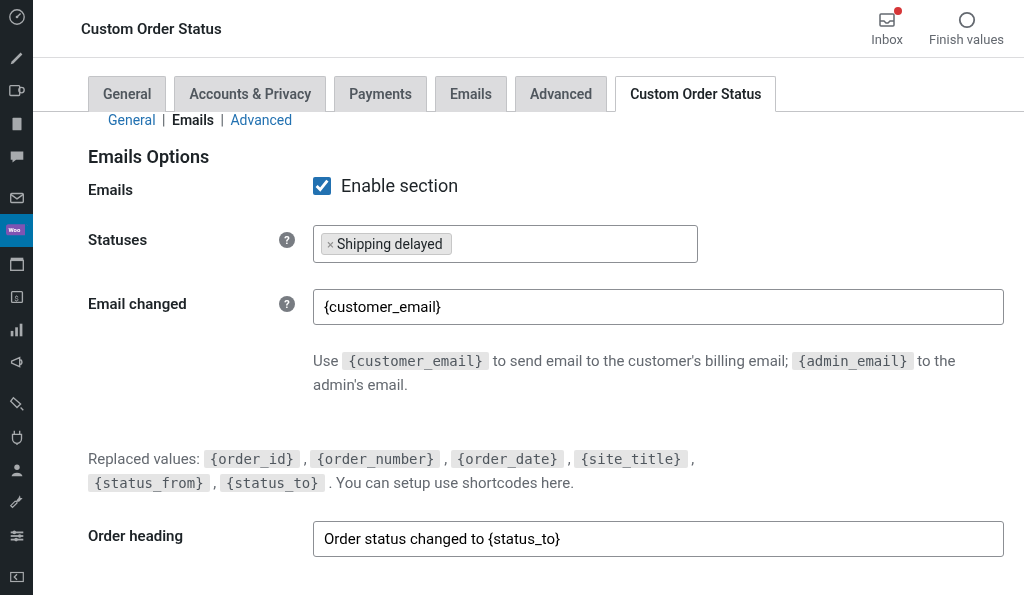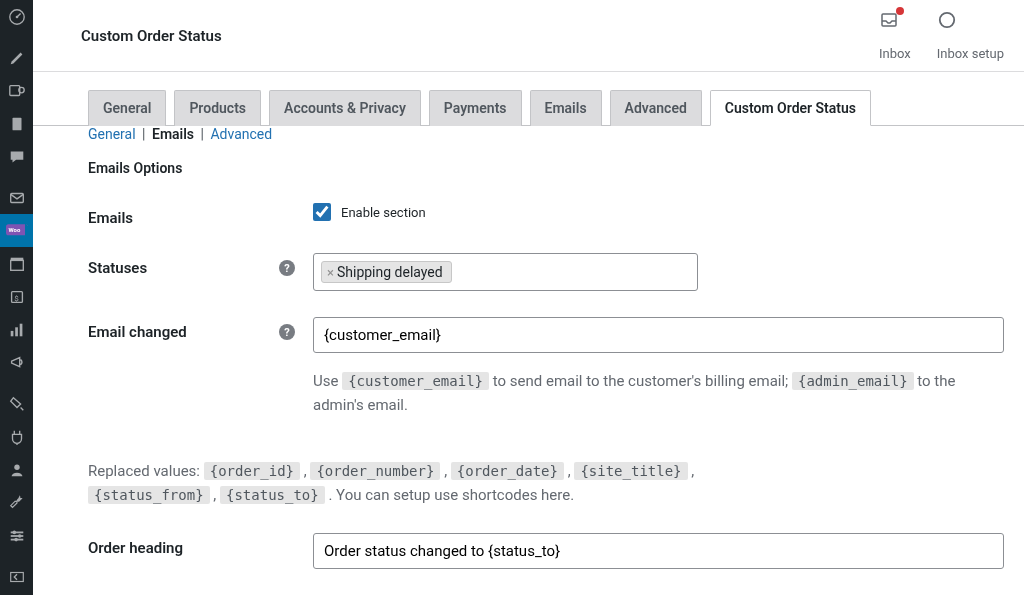--- a/index.html
+++ b/index.html
@@ -6,44 +6,44 @@
 body { font-family: -apple-system, BlinkMacSystemFont, "Segoe UI", Roboto, sans-serif; font-size: 14px; color: #1d2327; background: #fff; }
 .admin-sidebar { position: fixed; left: 0; top: 0; width: 33px; height: 100%; background: #1d2327; display: flex; flex-direction: column; z-index: 100; }
 .admin-sidebar .menu-item { width: 33px; height: 33px; display: flex; align-items: center; justify-content: center; color: #a7aaad; cursor: pointer; position: relative; }
 .admin-sidebar .menu-item.active { background: #0073aa; color: #fff; }
 .admin-sidebar .menu-item.active::after { content: ""; position: absolute; right: -8px; top: 50%; transform: translateY(-50%); border: 8px solid transparent; border-left-color: #0073aa; }
 .admin-sidebar .spacer { height: 8px; }
 .main-area { margin-left: 33px; }
 .top-bar { display: flex; align-items: center; justify-content: space-between; padding: 10px 20px; border-bottom: 1px solid #dcdcde; }
 .page-title { font-size: 15px; font-weight: 600; margin-left: 28px; }
 .top-actions { display: flex; gap: 26px; }
-.top-action { display: flex; flex-direction: column; gap: 16px; cursor: pointer; color: #646970; position: relative; font-size: 13px; }
+.top-action { display: flex; flex-direction: column; align-items: center; gap: 2px; cursor: pointer; color: #646970; position: relative; font-size: 13px; }
 .top-action .icon-wrap { width: 20px; height: 20px; position: relative; display: flex; align-items: center; justify-content: center; }
 .top-action .dot { position: absolute; top: -3px; right: -5px; width: 8px; height: 8px; background: #d63638; border-radius: 50%; }
 .tabs-row { display: flex; gap: 8px; padding: 18px 20px 0 55px; border-bottom: 1px solid #c3c4c7; }
 .tab { padding: 9px 14px; background: #dcdcde; border: 1px solid #c3c4c7; border-bottom: none; cursor: pointer; color: #50575e; font-weight: 600; font-size: 14px; border-radius: 2px 2px 0 0; margin-bottom: -1px; }
 .tab.active { background: #fff; border-bottom: 1px solid #fff; color: #1d2327; }
-.sub-nav { padding: 0 20px 12px 55px; font-size: 14px; }
+.sub-nav { padding: 0 20px 12px 55px; font-size: 14px; margin-left: 20px; }
 .sub-nav a { color: #2271b1; text-decoration: none; }
 .sub-nav .current { font-weight: 600; color: #1d2327; }
 .sub-nav .sep { color: #50575e; margin: 0 3px; }
 .content { padding: 6px 20px 20px 55px; }
-.section-heading { font-size: 14px; font-weight: 600; margin-bottom: 27px; }
+.section-heading { font-size: 18px; font-weight: 600; margin-bottom: 8px; }
 .form-row { display: flex; margin-bottom: 26px; }
 .form-label-col { width: 225px; padding-top: 6px; font-weight: 600; font-size: 15px; position: relative; }
 .help-icon { position: absolute; right: 18px; top: 7px; width: 16px; height: 16px; border-radius: 50%; background: #787c82; color: #fff; display: flex; align-items: center; justify-content: center; font-size: 11px; font-weight: bold; cursor: help; }
 .form-input-col { flex: 1; max-width: 720px; }
 .checkbox-row { display: flex; align-items: center; gap: 10px; }
 .checkbox-row input[type="checkbox"] { width: 18px; height: 18px; accent-color: #2271b1; cursor: pointer; }
-.checkbox-row label { font-size: 13px; }
+.checkbox-row label { font-size: 18px; }
 .token-input { border: 1px solid #8c8f94; border-radius: 3px; padding: 7px; min-height: 38px; display: flex; align-items: center; width: 385px; cursor: text; }
 .token { display: inline-flex; align-items: center; background: #e5e5e5; border: 1px solid #c7c7c7; border-radius: 3px; padding: 2px 8px 2px 5px; font-size: 14px; gap: 3px; }
 .token-remove { color: #909090; cursor: pointer; font-size: 13px; }
 .text-input { width: 100%; border: 1px solid #8c8f94; border-radius: 3px; padding: 8px 10px; font-size: 15px; font-family: inherit; }
-.help-text { margin-top: 16px; font-size: 15px; color: #646970; line-height: 1.6; }
+.help-text { margin-top: 24px; font-size: 15px; color: #646970; line-height: 1.6; }
 .help-text code { background: #e5e5e5; padding: 1px 6px; border-radius: 2px; font-family: Menlo, Consolas, monospace; font-size: 14px; color: #50575e; }
 svg { display: block; }
 </style>
 </head>
 <body>
 
 <div class="admin-sidebar">
   <div class="menu-item">
       <svg width="18" height="18" viewBox="0 0 20 20" fill="currentColor">
         <circle cx="10" cy="10" r="8" fill="none" stroke="currentColor" stroke-width="1.5"></circle>
@@ -164,28 +164,27 @@
           <span class="dot"></span>
         </div>
         <span>Inbox</span>
       </div>
       <div class="top-action">
         <div class="icon-wrap">
           <svg width="18" height="18" viewBox="0 0 20 20" fill="none" stroke="#646970" stroke-width="2">
               <circle cx="10" cy="10" r="8"></circle>
             </svg>
         </div>
-        <span>Inbox setup</span>
+        <span>Finish values</span>
       </div>
     </div>
   </div>
 
   <div class="tabs-row">
     <div class="tab">General</div>
-    <div class="tab">Products</div>
     <div class="tab">Accounts &amp; Privacy</div>
     <div class="tab">Payments</div>
     <div class="tab">Emails</div>
     <div class="tab">Advanced</div>
     <div class="tab active">Custom Order Status</div>
   </div>
 
   <div class="sub-nav">
     <a href="#">General</a>
     <span class="sep">|</span>

